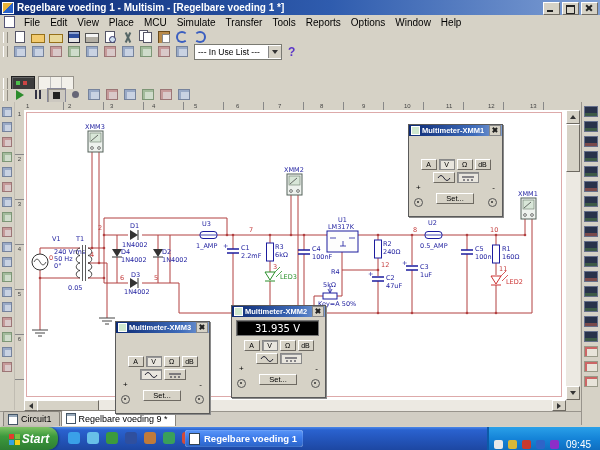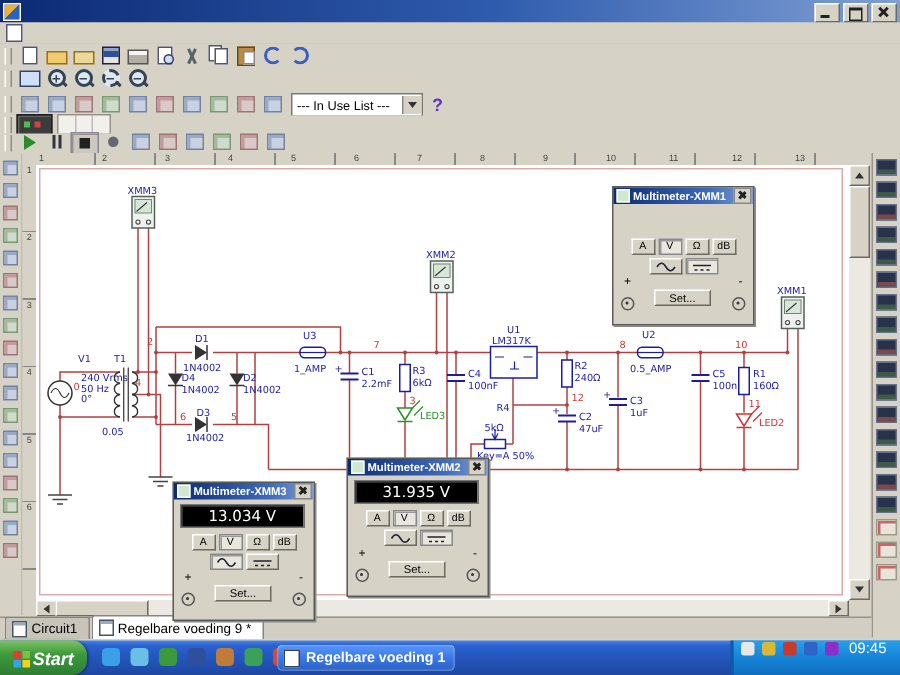--- a/index.html
+++ b/index.html
@@ -119,21 +119,21 @@
   .ql .tbtn::before{width:12px!important;height:12px!important;border-radius:3px;border:none!important;box-shadow:none!important;background:#3aa0e8!important}
   .ql .tbtn:nth-child(2)::before{background:#68c0e8!important}.ql .tbtn:nth-child(3)::before{background:#3c9a3c!important}
   .ql .tbtn:nth-child(4)::before{background:#2f4f9e!important}.ql .tbtn:nth-child(5)::before{background:#c07a3a!important}
   .ql .tbtn:nth-child(6)::before{background:#3aa05a!important}.ql .tbtn:nth-child(7)::before{background:#d24a3a!important}
   .ql .tbtn:nth-child(8)::before{background:#8a5ac8!important}.ql .tbtn:nth-child(9)::before{background:#e8a83a!important}
   .taskitem{position:absolute;left:185px;top:3px;width:118px;height:17px;border-radius:3px;
      background:linear-gradient(180deg,#5a96f8 0,#3a78e8 50%,#2b63c4 100%);display:flex;align-items:center;padding:0 4px;box-sizing:border-box;box-shadow:inset 0 0 1px #fff}
   .taskitem .tico{width:9px;height:10px;background:#fff;border:1px solid #345;margin-right:4px;flex:none}
   .taskitem .ttxt{color:#fff;font-weight:bold;font-size:9.5px;white-space:nowrap;overflow:hidden}
   .tray{position:absolute;right:0;top:0;height:23px;width:113px;background:linear-gradient(180deg,#2aa0e8 0,#1584d8 50%,#0f6ec0 100%);
-     display:flex;align-items:flex-start;border-left:2px solid #0c5aa8;padding-left:4px;box-sizing:border-box}
+     display:flex;align-items:flex-end;border-left:2px solid #0c5aa8;padding-left:4px;box-sizing:border-box}
   .tray .ticons{display:flex;gap:3px;align-items:center;margin-right:4px}
   .tray .tbtn{width:11px;height:11px}
   .tray .tbtn::before{width:9px!important;height:9px!important;border:none!important;box-shadow:none!important;background:#e8e8e8!important;border-radius:2px}
   .tray .tbtn:nth-child(2)::before{background:#d8b838!important}.tray .tbtn:nth-child(3)::before{background:#c83a2e!important}
   .tray .tbtn:nth-child(4)::before{background:#2e64c8!important}.tray .tbtn:nth-child(5)::before{background:#8c2ec8!important}
   .clock{color:#fff;font-size:10px;margin-left:2px}
   
   .mmwin{position:absolute;width:93px;height:91px;background:#d6d2c6;border:1px solid #5a5a5a;box-shadow:1px 1px 0 #8a8a8a;z-index:5}
   .mmtitle{height:11px;background:linear-gradient(90deg,#0c2a74,#3f6cba 70%,#7f9fd4);display:flex;align-items:center;padding:0 1px 0 2px}
   .mmico{width:7px;height:7px;background:#cfe8cf;border:1px solid #fff;margin-right:2px;flex:none}
@@ -162,29 +162,44 @@
   .lbl{fill:#1c1c9e;font-size:6.5px}
   .nn{fill:#c43c3c;font-size:6.5px}
   .grn{fill:#2a8f2a}
   .red{fill:#cc3333}
 </style>
 </head>
 <body>
 
 <div class="titlebar">
   <div class="appico"></div>
+  <div class="ttl">Regelbare voeding 1 - Multisim - [Regelbare voeding 1 *]</div>
   <div class="winbtns">
     <div class="wbtn min"></div>
     <div class="wbtn max"></div>
     <div class="wbtn cls"></div>
   </div>
 </div>
 
 <div class="menubar">
   <div class="docico"></div>
+  <div class="menuitems">
+      <span>File</span>
+      <span>Edit</span>
+      <span>View</span>
+      <span>Place</span>
+      <span>MCU</span>
+      <span>Simulate</span>
+      <span>Transfer</span>
+      <span>Tools</span>
+      <span>Reports</span>
+      <span>Options</span>
+      <span>Window</span>
+      <span>Help</span>
+    </div>
   <div class="winbtns" style="top:17px">
     <div class="wbtn sm min"></div>
     <div class="wbtn sm max"></div>
     <div class="wbtn sm cls"></div>
   </div>
 </div>
 
 <div class="trow" style="top:29px;height:16px">
   <div class="grip"></div>
   <div style="display:flex;gap:1px" data-iconrow="icons.standard">
@@ -204,21 +219,21 @@
 <div class="trow" style="top:45px;height:14px">
   <div class="grip"></div>
   <div style="display:flex;gap:1px" data-iconrow="icons.view">
       <div class="tbtn i-fullscreen"></div>
       <div class="tbtn i-zoom-in"></div>
       <div class="tbtn i-zoom-out"></div>
       <div class="tbtn i-zoom-area"></div>
       <div class="tbtn i-zoom-fit"></div>
     </div>
 </div>
-<div class="trow" style="top:61px;height:17px">
+<div class="trow" style="top:43px;height:17px">
   <div class="grip"></div>
   <div style="display:flex;gap:1px" data-iconrow="icons.main">
       <div class="tbtn i-design-toolbox"></div>
       <div class="tbtn i-spreadsheet-view"></div>
       <div class="tbtn i-database-manager"></div>
       <div class="tbtn i-create-component"></div>
       <div class="tbtn i-grapher"></div>
       <div class="tbtn i-postprocessor"></div>
       <div class="tbtn i-erc"></div>
       <div class="tbtn i-capture-area"></div>
@@ -638,23 +653,20 @@
     <i class="term tn"></i>
   </div>
 </div>
 
 <div class="mmwin" style="left:115px;top:321px">
   <div class="mmtitle">
     <span class="mmico"></span>
     <span class="mmtxt">Multimeter-XMM3</span>
     <span class="mmx"></span>
   </div>
-  <div class="mmdisp">
-      <span>13.034 V</span>
-    </div>
   <div class="mmrow" style="top:34px">
     <button class="mmb md">A</button>
     <button class="mmb md on">V</button>
     <button class="mmb md">Ω</button>
     <button class="mmb md">dB</button>
   </div>
   <div class="mmrow" style="top:47px">
     <button class="mmb wv on">
         <svg width="14" height="8">
           <path d="M1,4 q3,-5 6,0 q3,5 6,0" stroke="#223" fill="none"></path>

